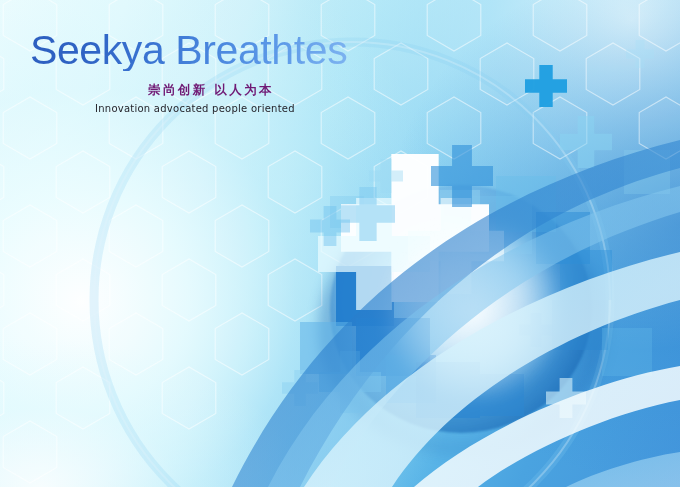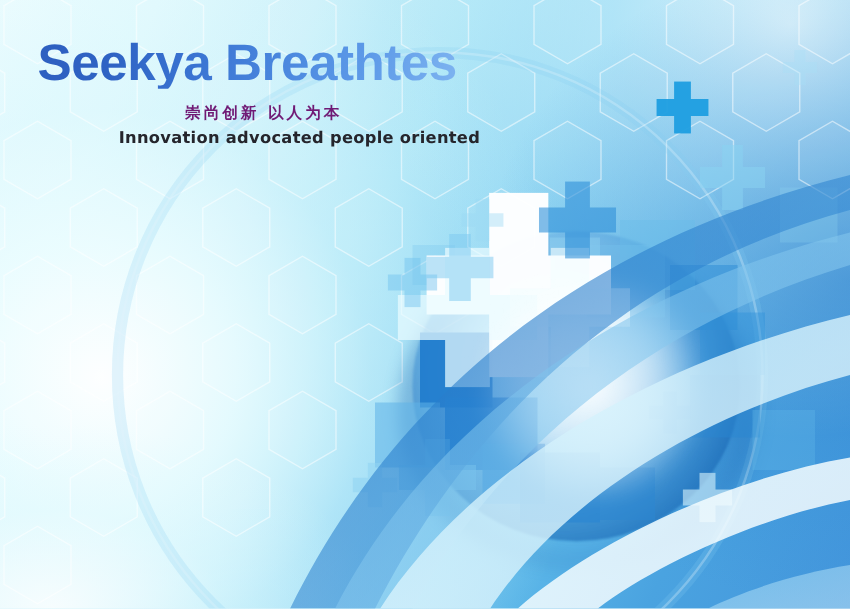--- a/index.html
+++ b/index.html
@@ -101,21 +101,21 @@
        rgba(255,255,255,0.55) 42%,
        rgba(255,255,255,0.0) 74%);
     filter: blur(7px);
   }
 
   
   .title {
     position: absolute;
     left: 30px; top: 30px;
     font-size: 41px;
-    font-weight: 700;
+    font-weight: 400;
     letter-spacing: -0.4px;
     line-height: 1;
     background: linear-gradient(100deg,
         #2d5fc0 0%, #2f63c4 18%, #3a74d2 38%,
         #4a87de 58%, #5d9ae8 78%, #7db3f0 100%);
     -webkit-background-clip: text;
     background-clip: text;
     color: transparent;
     -webkit-text-fill-color: transparent;
     text-shadow: none;
@@ -128,22 +128,22 @@
     font-size: 12.5px;
     font-weight: 700;
     color: #701a75;
     letter-spacing: 2.4px;
     white-space: nowrap;
   }
   .en-tag {
     position: absolute;
     left: 95px; top: 103px;
     font-family: "DejaVu Sans", "Liberation Sans", sans-serif;
-    font-size: 13px;
-    font-weight: 700;
+    font-size: 10px;
+    font-weight: 400;
     color: #25252c;
     letter-spacing: 0.25px;
     white-space: nowrap;
     text-align: right;
   }
 </style>
 </head>
 <body>
 
 <div id="poster">

